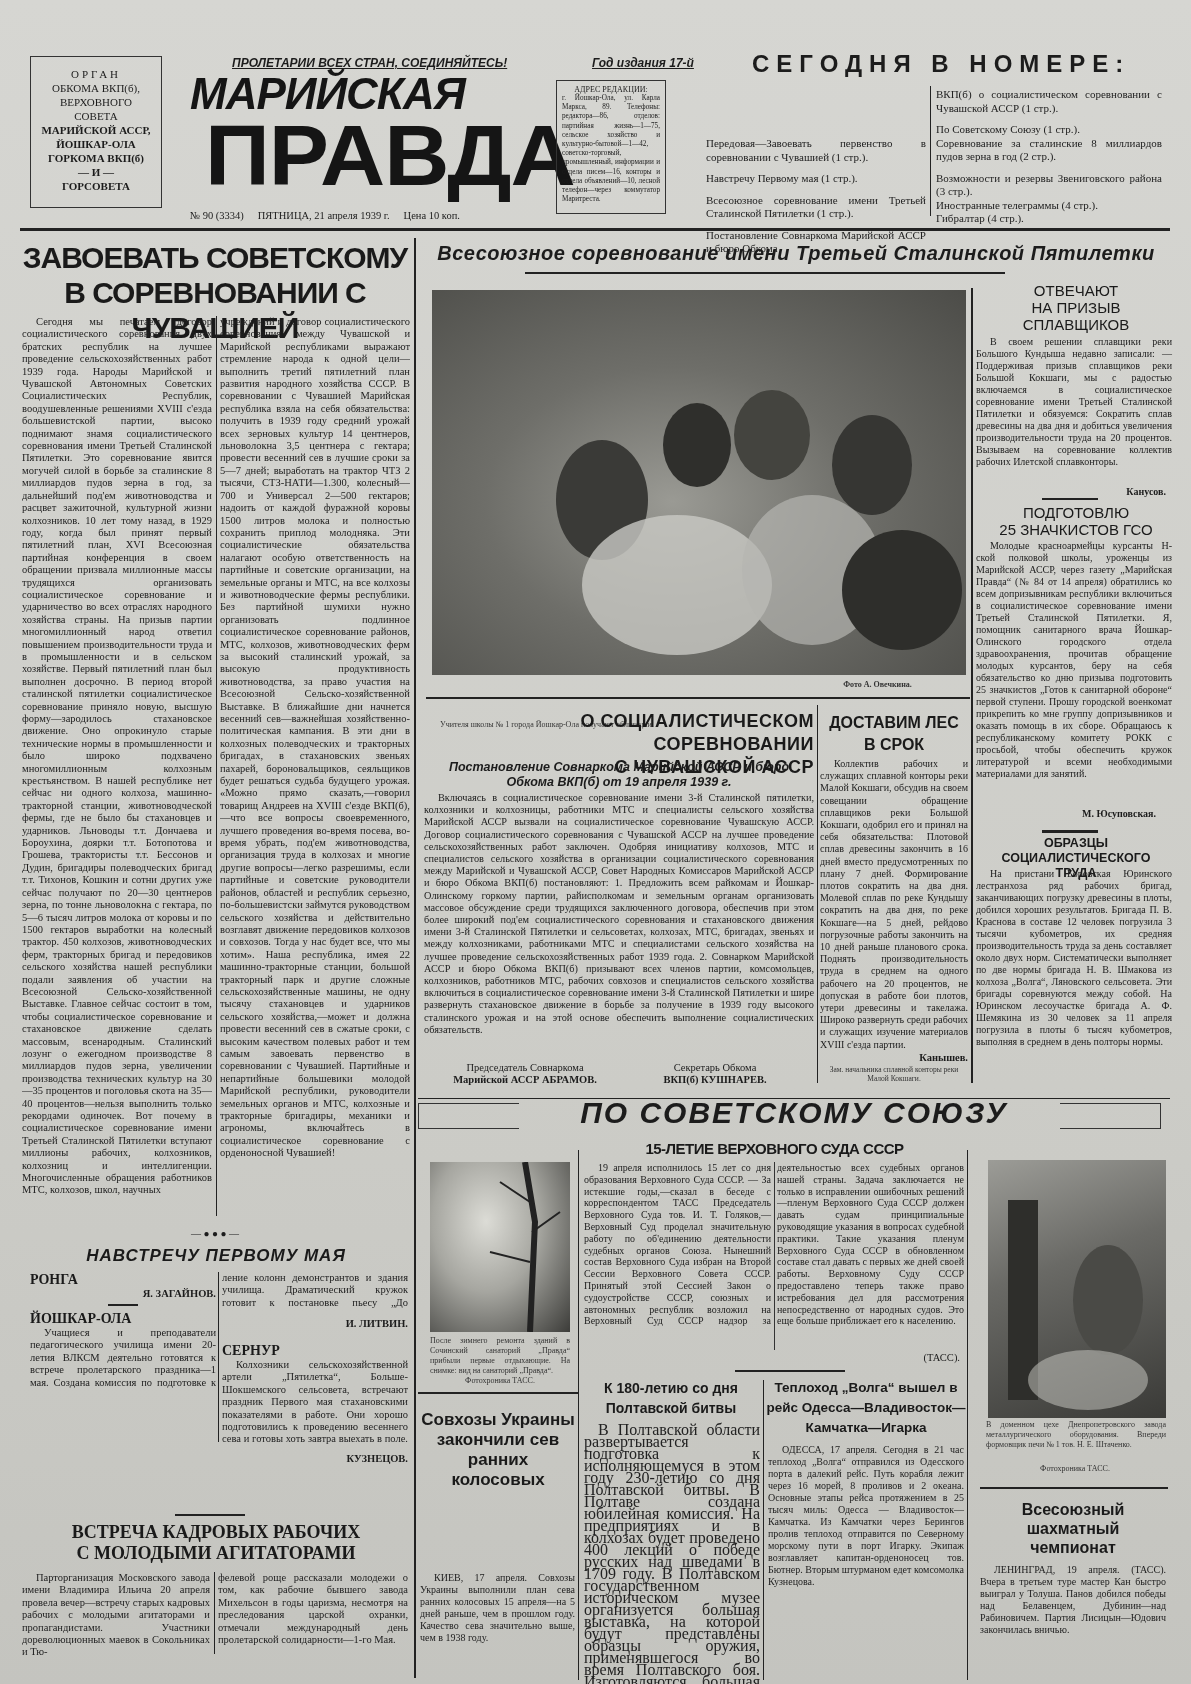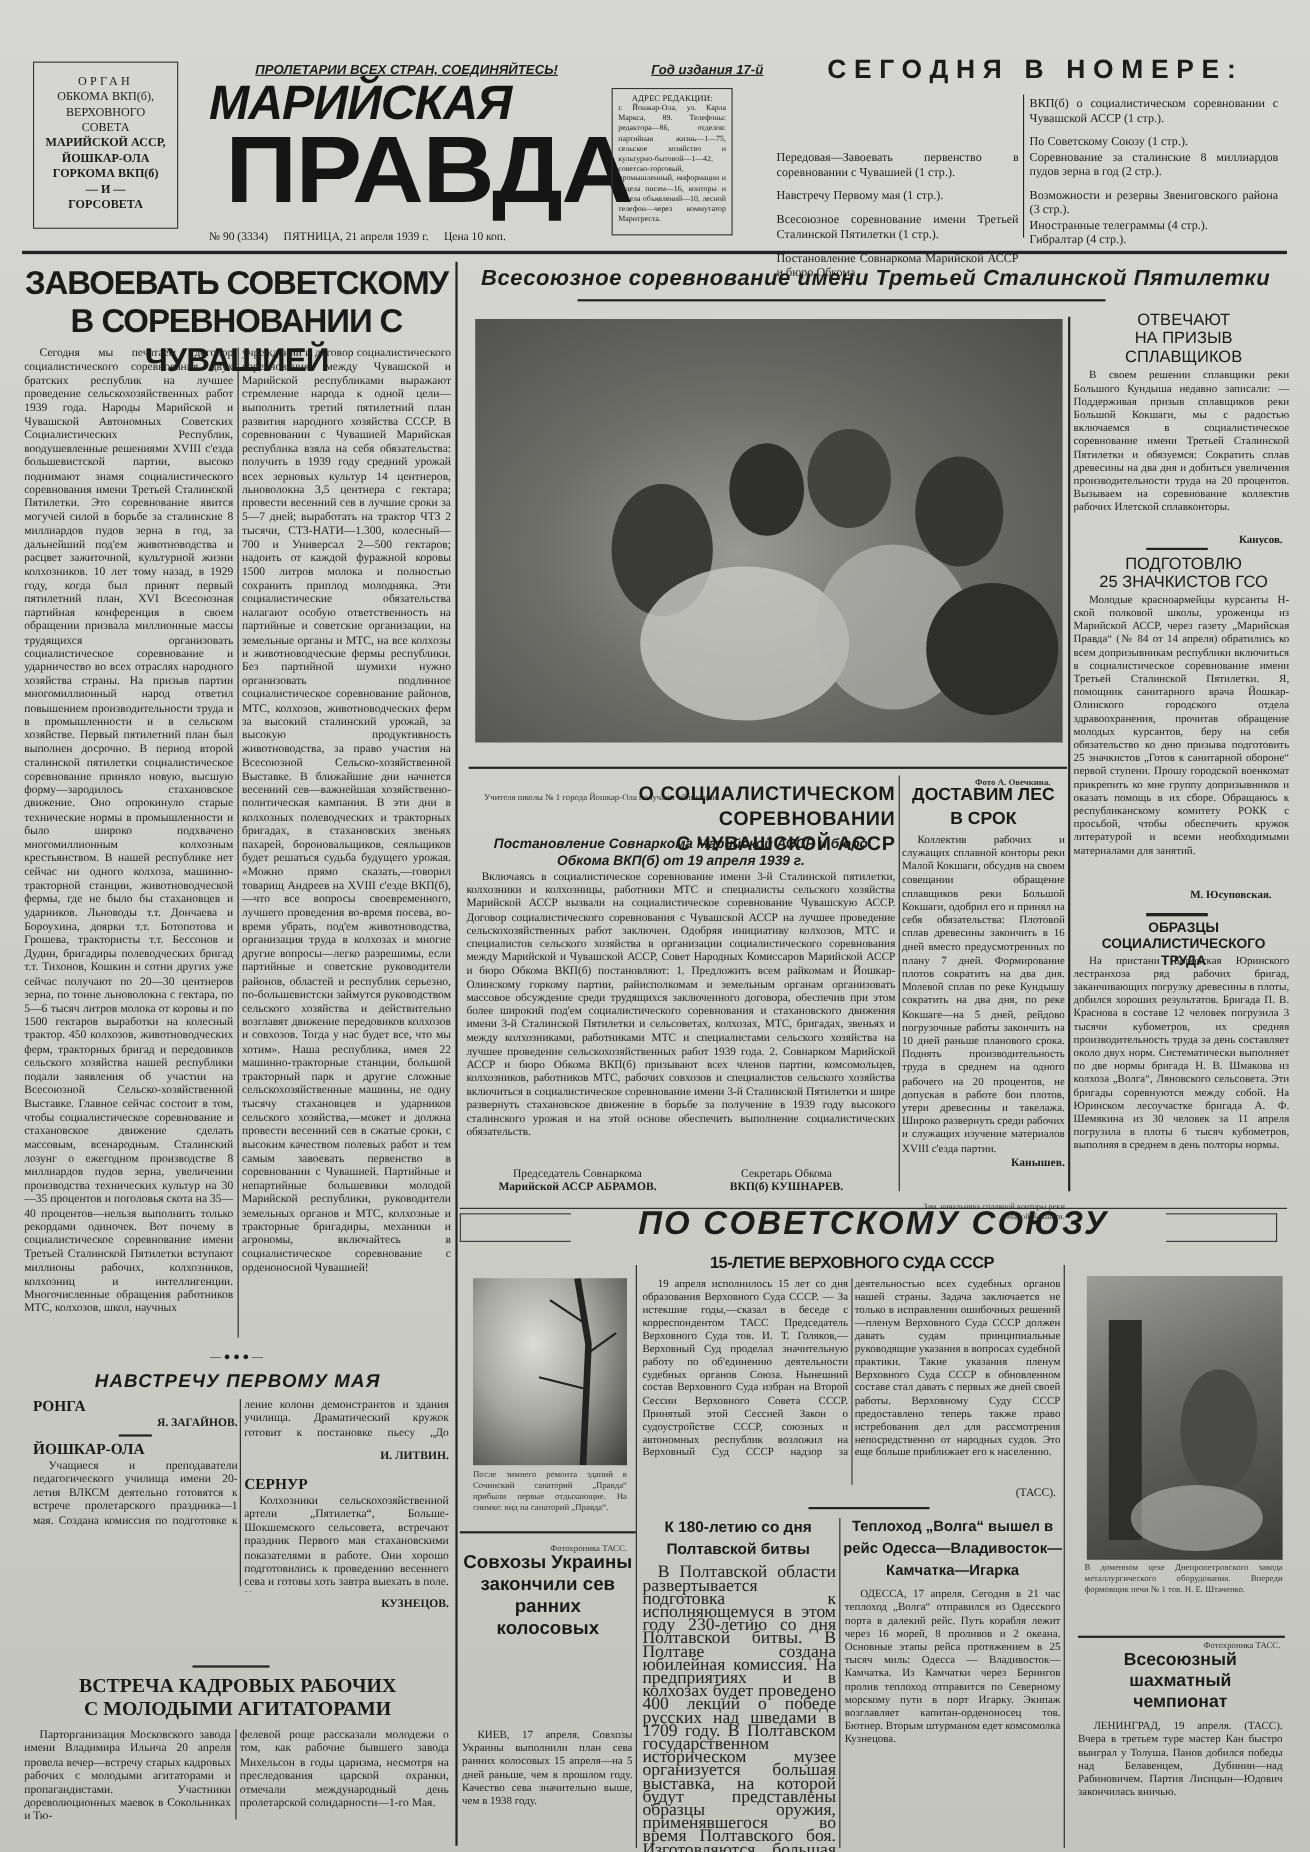--- a/index.html
+++ b/index.html
@@ -6,21 +6,21 @@
   body{width:1191px;height:1684px;background:#cfcfca;font-family:"Liberation Serif",serif;color:#1c1c1c;overflow:hidden;position:relative;}
   .page{position:absolute;left:0;top:0;width:1191px;height:1684px;background:linear-gradient(180deg,#d6d6d2 0%,#cdcdc8 60%,#c4c4bf 100%);}
   .abs{position:absolute;}
   .hr{position:absolute;background:#222;}
   .vr{position:absolute;background:#222;width:2px;}
   .box{position:absolute;border:2px solid #333;}
   .txt{font-size:10.5px;line-height:12.4px;text-align:justify;color:#222;}
   .txt p{margin:0;text-indent:14px;}
   .small{font-size:8px;line-height:10px;color:#333;}
   .center{text-align:center;}
-  .right{text-align:right;margin-top:27px;}
+  .right{text-align:center;}
   .photo{position:absolute;background:#777;overflow:hidden;}
   .sig{font-weight:bold;text-align:right;font-size:10.5px;}
   .hd{font-family:"Liberation Sans",sans-serif;font-weight:bold;text-align:center;color:#1a1a1a;}
   .it{font-style:italic;}
 </style>
 </head>
 <body>
 
 <div class="page">
 

